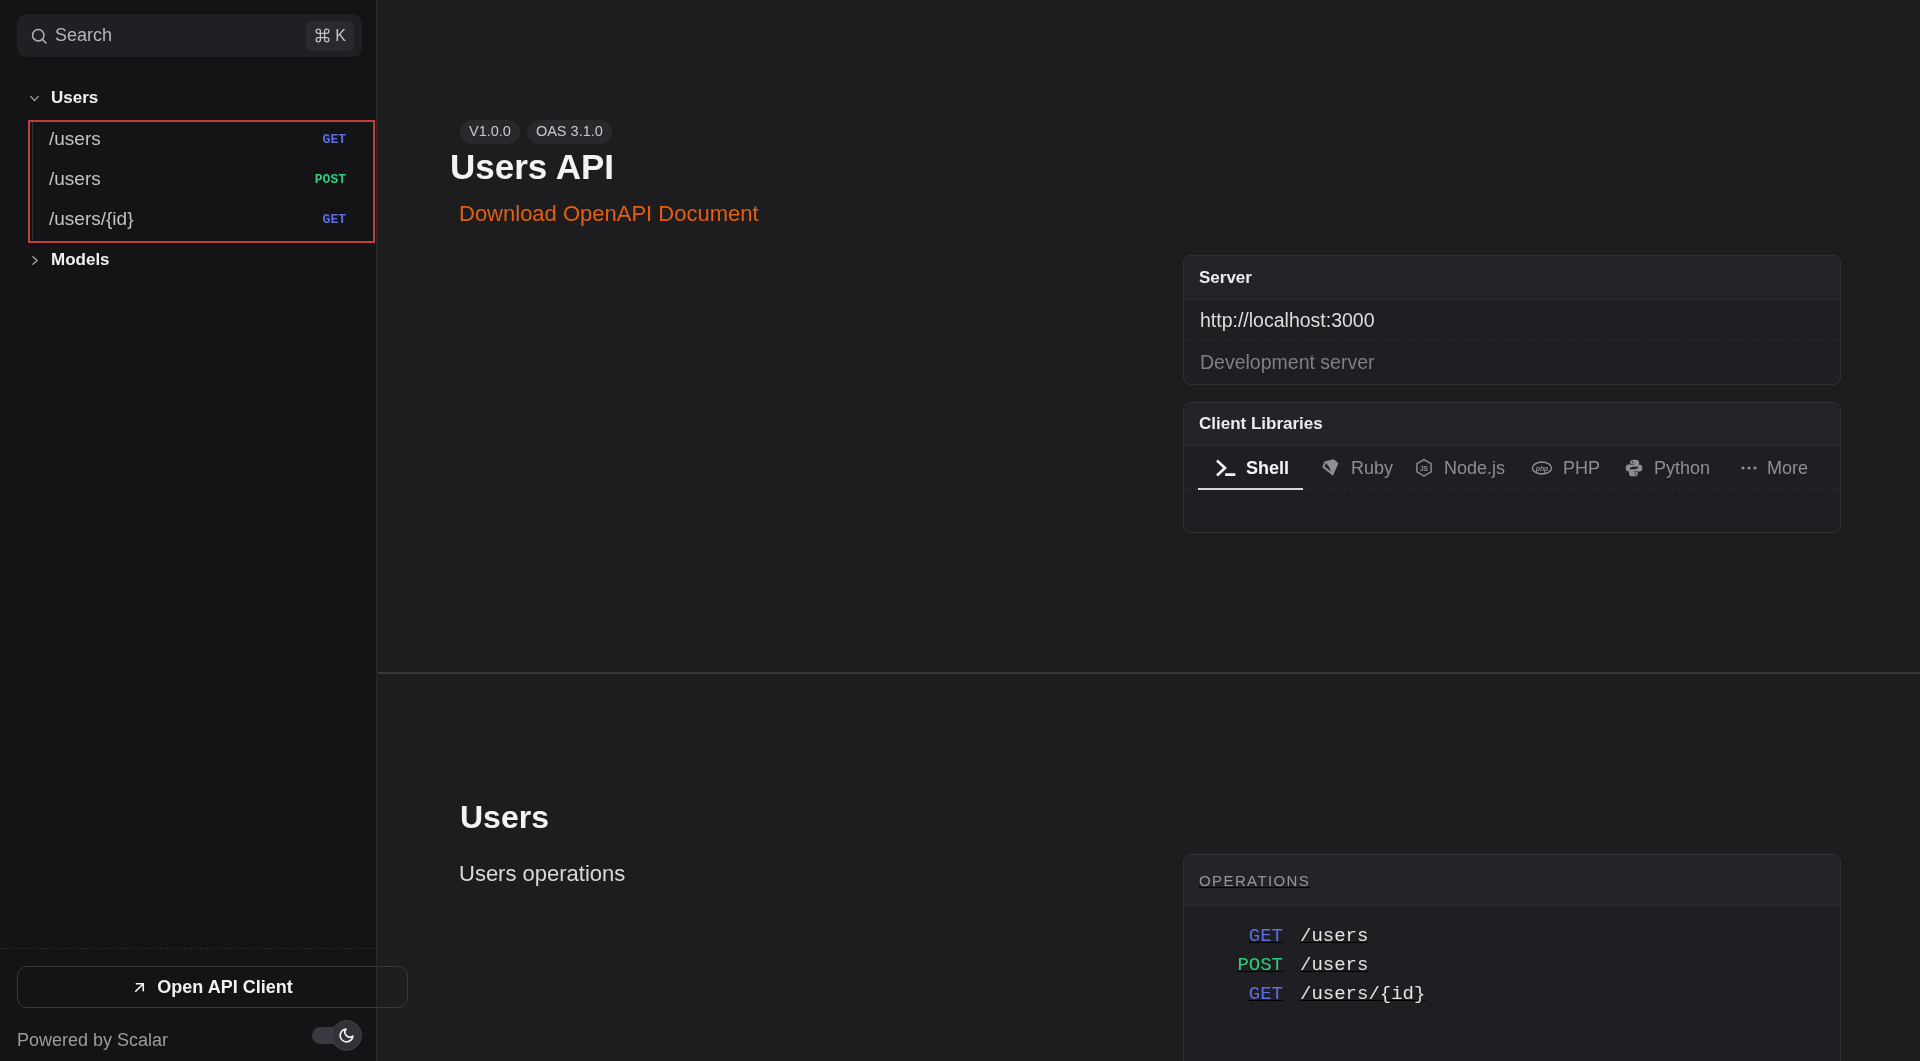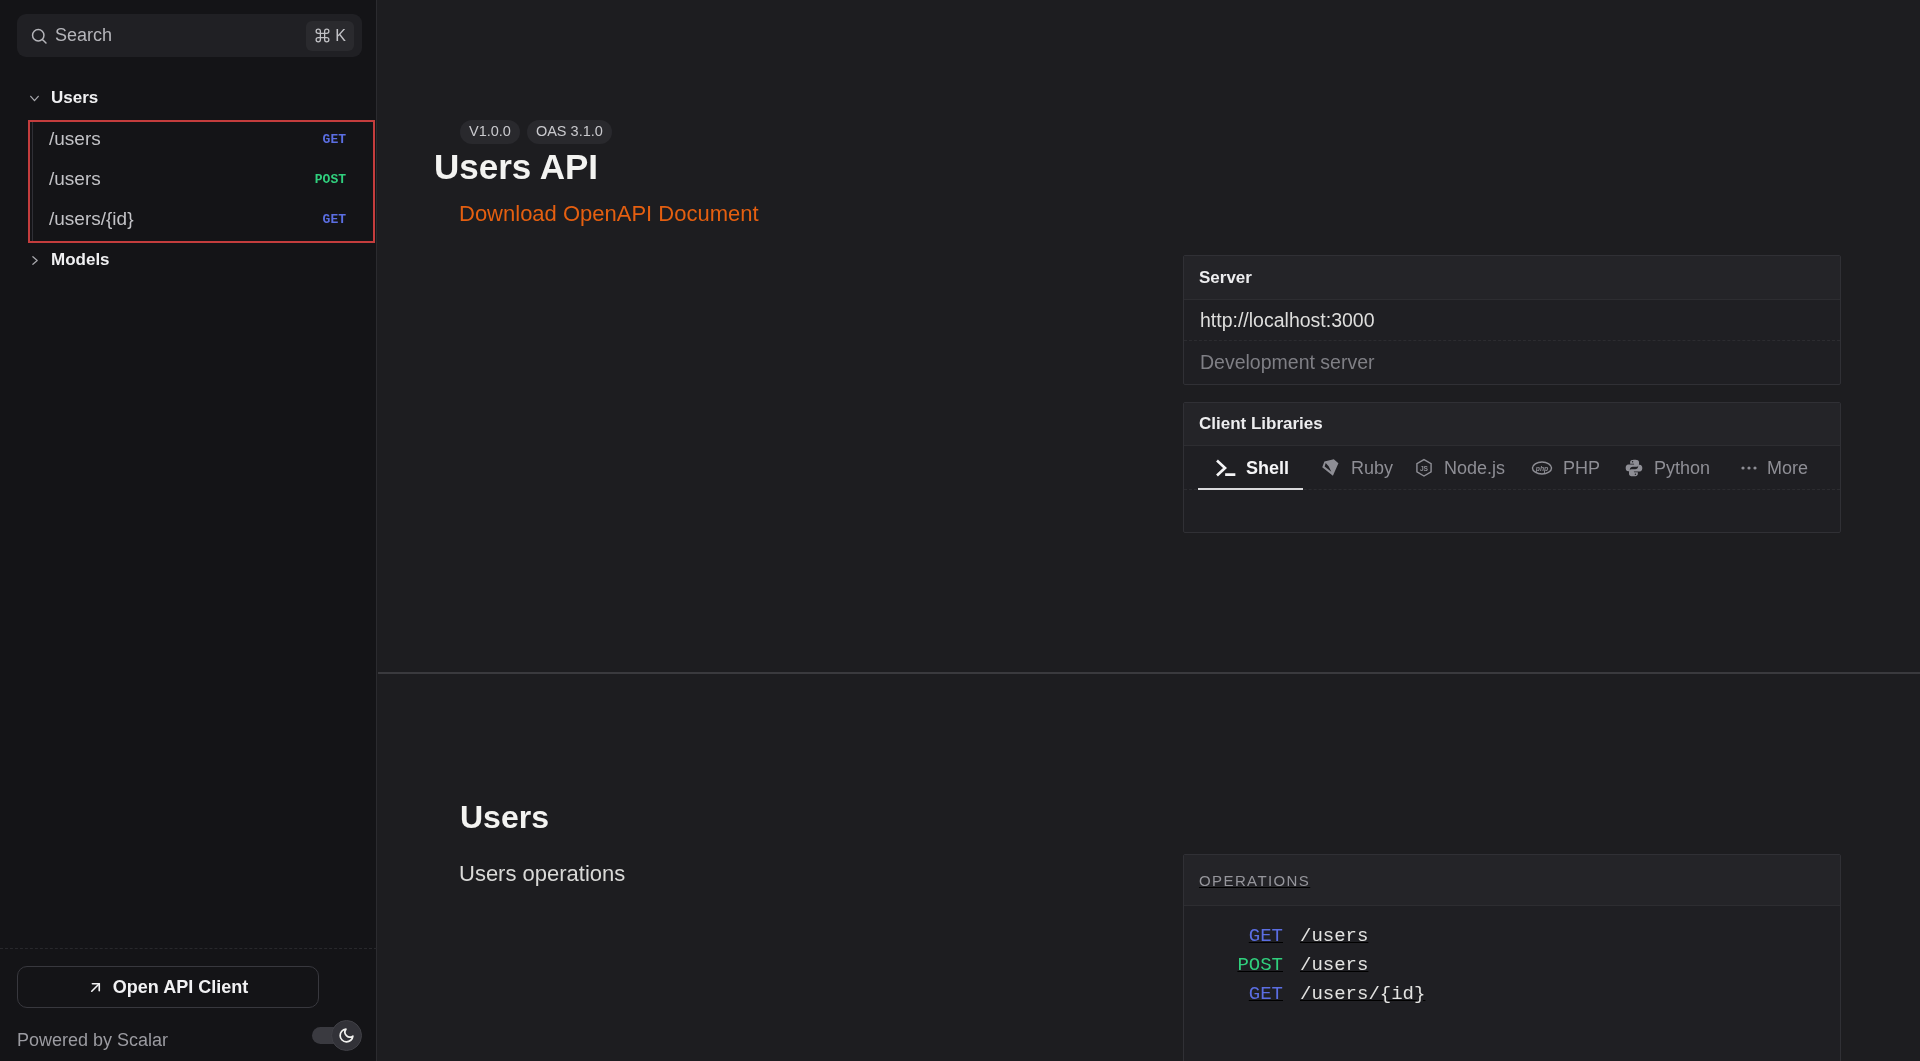--- a/index.html
+++ b/index.html
@@ -15,36 +15,36 @@
 .grouphead { position:absolute; left:0; display:flex; align-items:center; gap:10px; padding-left:28px; font-size:17px; font-weight:700; color:#f0f0f2; }
 #redbox { position:absolute; left:28px; top:120px; width:347px; height:123px; border:2px solid #c43d3d; }
 #indent { position:absolute; left:32px; top:122px; width:1px; height:119px; background:#303036; }
 .sitem { position:absolute; left:49px; right:30px; height:40px; display:flex; align-items:center; justify-content:space-between; }
 .sitem .path { font-size:19px; color:#c3c3c7; }
 .method { font-family:"Liberation Mono", monospace; font-weight:700; font-size:13px; letter-spacing:0px; }
 .m-get { color:#5b6ee2; }
 .m-post { color:#30cf7d;padding-left:16px; }
 
 #sfoot-line { position:absolute; left:0; top:948px; width:377px; border-top:1px dashed #28282c; }
-#openbtn { position:absolute; left:17px; top:966px; width:302px; height:42px; border:1px solid #38383e; border-radius:10px; display:flex; align-items:center; justify-content:center; gap:10px; color:#f1f1f3; font-size:18px; font-weight:700; }
+#openbtn { position:absolute; left:17px; top:966px; width:391px; height:42px; border:1px solid #38383e; border-radius:10px; display:flex; align-items:center; justify-content:center; gap:10px; color:#f1f1f3; font-size:18px; font-weight:700; }
 #powered { position:absolute; left:17px; top:1028px; width:345px; height:24px; display:flex; align-items:center; color:#9b9ba1; font-size:18px; }
 #toggle { position:absolute; left:312px; top:1020px; width:50px; height:31px; }
 #toggle .track { position:absolute; left:0; top:7px; width:42px; height:17px; border-radius:8.5px; background:#3a3a40; }
 #toggle .knob { position:absolute; left:19px; top:0; width:31px; height:31px; border-radius:50%; background:#323238; border:1px solid #404046; display:flex; align-items:center; justify-content:center; }
 
 
 #main { position:absolute; left:378px; top:0; width:1542px; height:1061px; background:#1d1d20; }
 #hdivider { position:absolute; left:378px; top:672px; width:1542px; height:1.5px; background:#3a3a3e; }
 
 .badge { display:inline-block; background:#29292d; border-radius:12px; height:24px; line-height:23px; padding:0 9px; font-size:14.5px; color:#c9c9cd; }
 #badges { position:absolute; left:460px; top:120px; display:flex; gap:7px; }
-#h1 { position:absolute; left:434px; top:147px; font-size:35px; font-weight:700; color:#f3f3f1; }
+#h1 { position:absolute; left:450px; top:147px; font-size:35px; font-weight:700; color:#f3f3f1; }
 #dl { position:absolute; left:459px; top:201px; font-size:22px; color:#e55f10; }
 
-.card { position:absolute; left:1183px; width:658px; background:#1f1f23; border:1px solid #303035; border-radius:2px; overflow:hidden; }
+.card { position:absolute; left:1183px; width:658px; background:#1f1f23; border:1px solid #303035; border-radius:8px; overflow:hidden; }
 .card .chead { background:#242428; border-bottom:1px solid #2d2d31; display:flex; align-items:center; padding-left:15px; font-size:17px; font-weight:700; color:#ededef; }
 .crow { display:flex; align-items:center; padding-left:16px; font-size:19.5px; }
 
 #servercard { top:255px; height:130px; }
 #servercard .chead { height:44px; }
 #servercard .r1 { height:41px; color:#dededd; border-bottom:1px dashed #2c2c30; }
 #servercard .r2 { height:43px; color:#7f7f85; }
 
 #libcard { top:402px; height:131px; }
 #libcard .chead { height:43px; }

